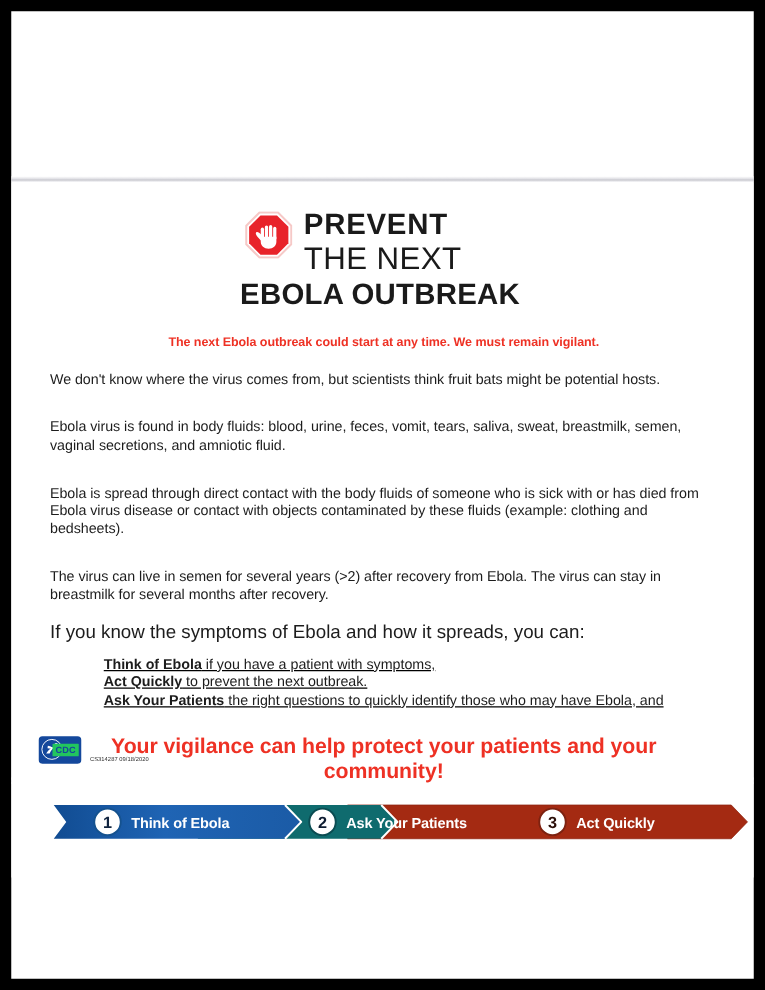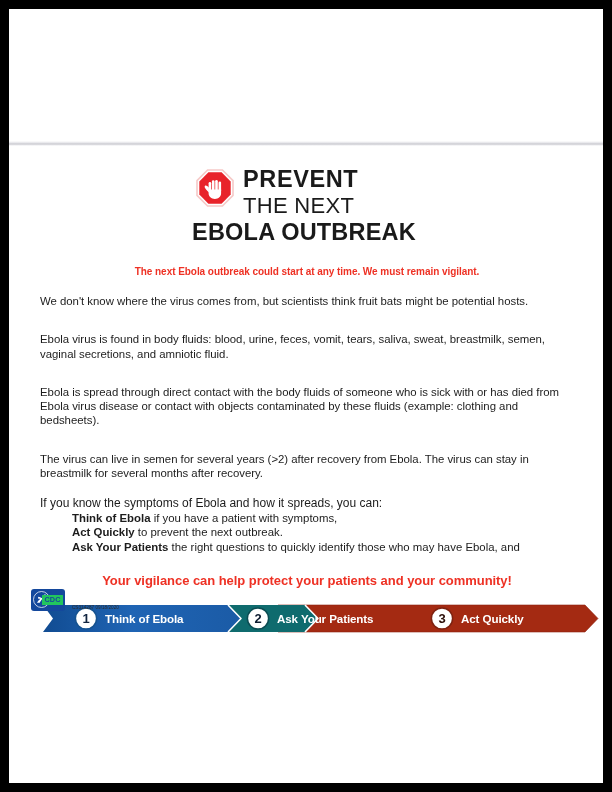--- a/index.html
+++ b/index.html
@@ -66,21 +66,21 @@
   }
   .title-1 {
     font-size: 23.5px;
     font-weight: bold;
     letter-spacing: 0.6px;
     color: #1a1a1a;
     display: block;
     margin-bottom: 3px;
   }
   .title-2 {
-    font-size: 22px;
+    font-size: 25px;
     font-weight: normal;
     letter-spacing: 0.3px;
     color: #1a1a1a;
     display: block;
     margin-bottom: 4px;
   }
   .title-3 {
     font-size: 23.5px;
     font-weight: bold;
     letter-spacing: 0.2px;
@@ -105,40 +105,41 @@
     margin: 24px 0 0 0;
     font-size: 11.4px;
     line-height: 14.3px;
     color: #1c1c1c;
     letter-spacing: -0.02px;
   }
   p.para.first { margin-top: 17px; }
 
   .steps-intro {
     margin: 16px 0 0 0;
-    font-size: 12px;
+    font-size: 15px;
     line-height: 14.3px;
     color: #1c1c1c;
   }
   ul.steps {
-    margin: 0;
+    margin: 11px;
     padding: 0 0 0 32px;
     list-style: none;
+    text-decoration: underline;
   }
   ul.steps li {
     font-size: 11.4px;
     line-height: 14.5px;
     color: #1c1c1c;
   }
   ul.steps li b { font-weight: bold; }
 
   .closing {
     margin: 19px 0 0 0;
     text-align: center;
-    font-size: 13px;
+    font-size: 17px;
     font-weight: bold;
     color: #ee3124;
     letter-spacing: -0.05px;
   }
 
   
   .banner-wrap {
     position: relative;
     margin: 16px 0 0 0;
     padding: 0 0 0 0;

